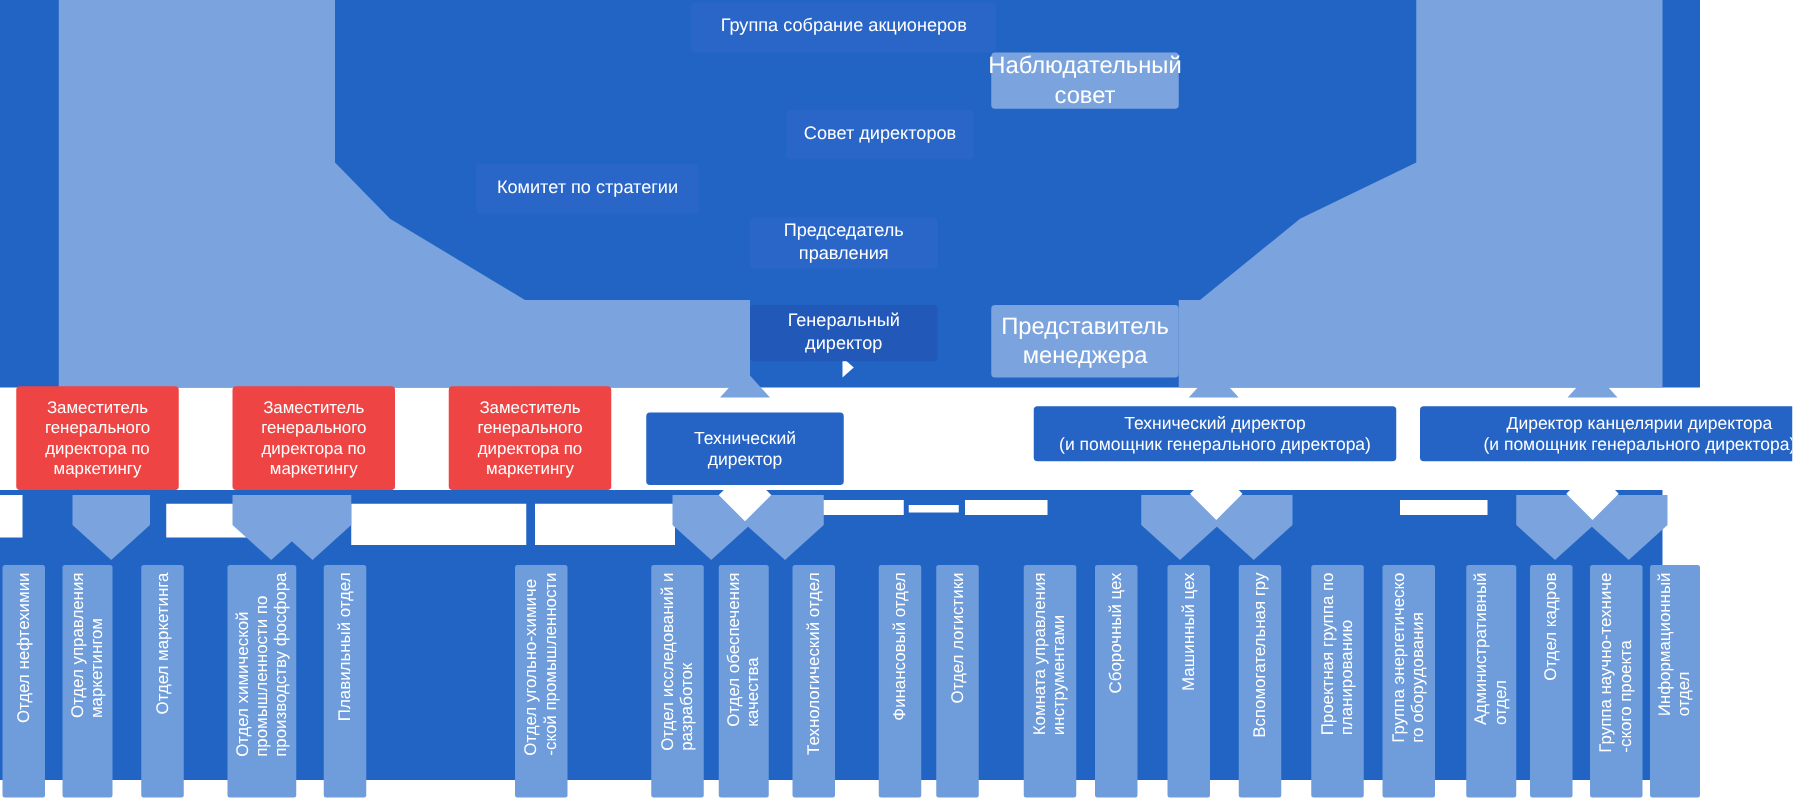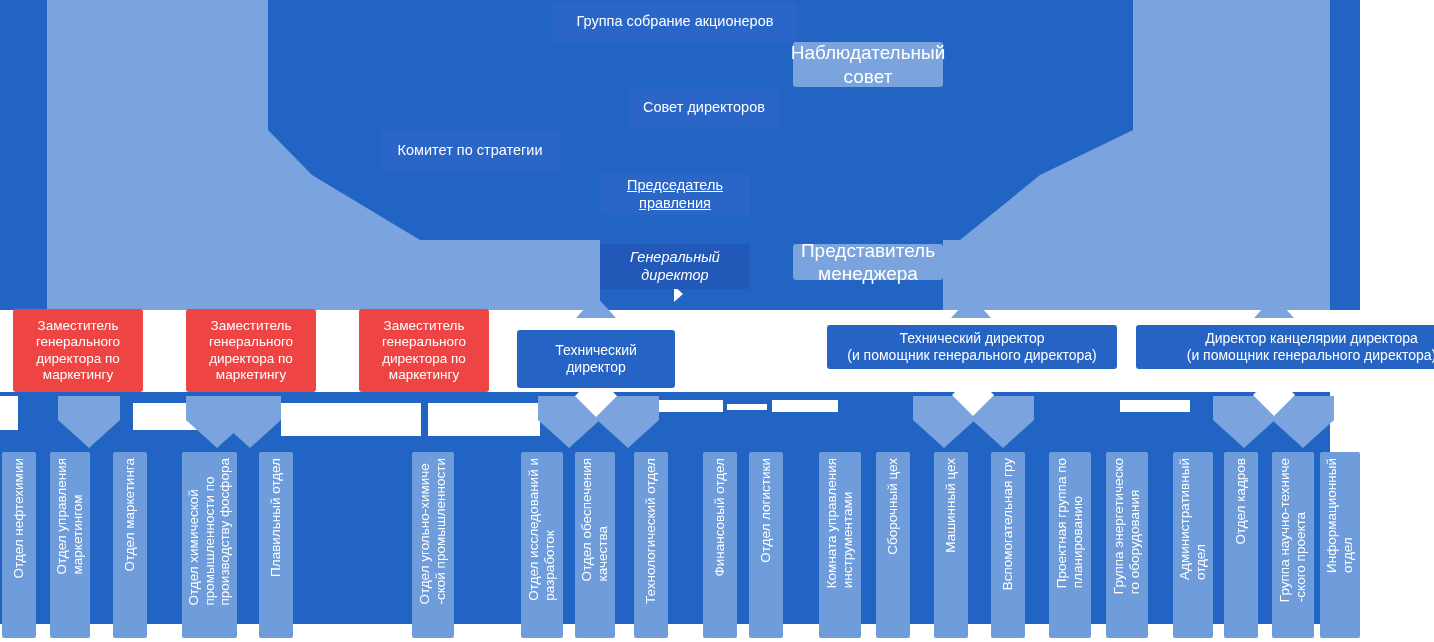--- a/index.html
+++ b/index.html
@@ -25,21 +25,21 @@
     justify-content:center;
     text-align:center;
     color:#ffffff;
     line-height:1.22;
     border-radius:3px;
     padding:4px 8px;
     white-space:pre-line;
   }
   .node.mid{ background:#2a66c8; font-size:14.5px; }
   .node.light{ background:#7ba3dd; font-size:19px; }
-  .node.dark{ background:#2258b8; font-size:14.5px;font-style:italic; }
+  .node.dark{ background:#2258b8; font-size:14.5px; }
   .node.deputy{ background:#ef4444; font-size:13.5px; }
   .node.techdir{ background:#2563c4; font-size:14px; }
   .node.wide{ background:#2563c4; font-size:14px; }
 
   
   .dept{
     position:absolute;
     box-sizing:border-box;
     background:#6f9ddb;
     border-radius:2px;
@@ -122,25 +122,25 @@
 
     <rect x="0" y="624" width="1434" height="18" fill="#ffffff"></rect>
   </svg>
 
   <div id="top-layer">
       <div class="node mid" style="left: 553px; top: 2px; width: 244px; height: 40px;">Группа собрание акционеров</div>
       <div class="node light" style="left: 793px; top: 42px; width: 150px; height: 45px;">Наблюдательный
 совет</div>
       <div class="node mid" style="left: 629px; top: 88px; width: 150px; height: 39px; text-align: center;">Совет директоров</div>
       <div class="node mid" style="left: 381px; top: 131px; width: 178px; height: 40px; text-align: center;">Комитет по стратегии</div>
-      <div class="node mid" style="left: 600px; top: 174px; width: 150px; height: 41px; text-decoration: underline;">Председатель
+      <div class="node mid" style="left: 600px; top: 174px; width: 150px; height: 41px;">Председатель
 правления</div>
       <div class="node dark" style="left: 600px; top: 244px; width: 150px; height: 45px;">Генеральный
 директор</div>
-      <div class="node light" style="left: 793px; top: 244px; width: 150px; height: 36px;">Представитель
+      <div class="node light" style="left: 793px; top: 244px; width: 150px; height: 58px;">Представитель
 менеджера</div>
     </div>
   <div id="director-layer">
       <div class="node deputy" style="left: 13px; top: 309px; width: 130px; height: 83px;">Заместитель
 генерального
 директора по
 маркетингу</div>
       <div class="node deputy" style="left: 186px; top: 309px; width: 130px; height: 83px;">Заместитель
 генерального
 директора по

